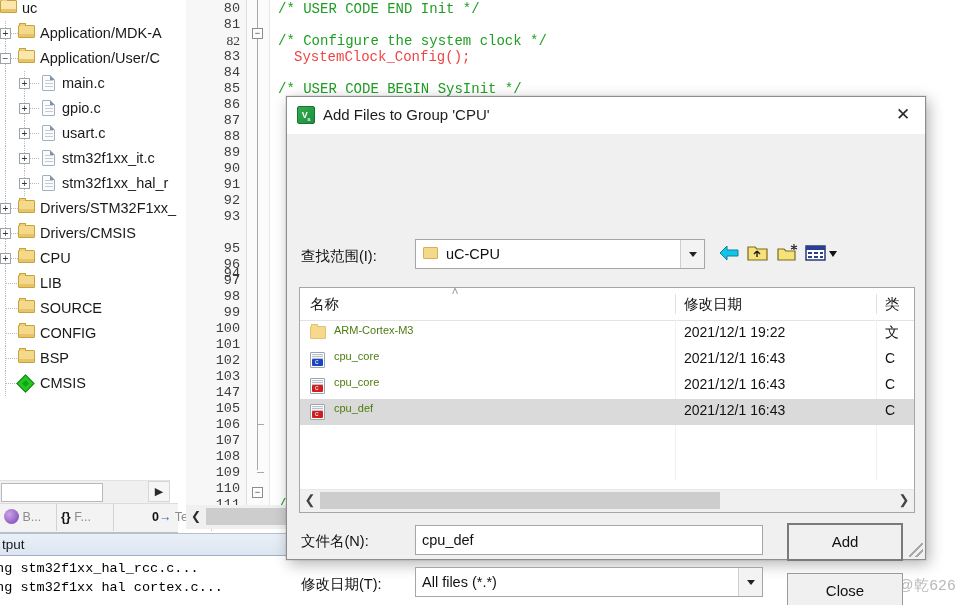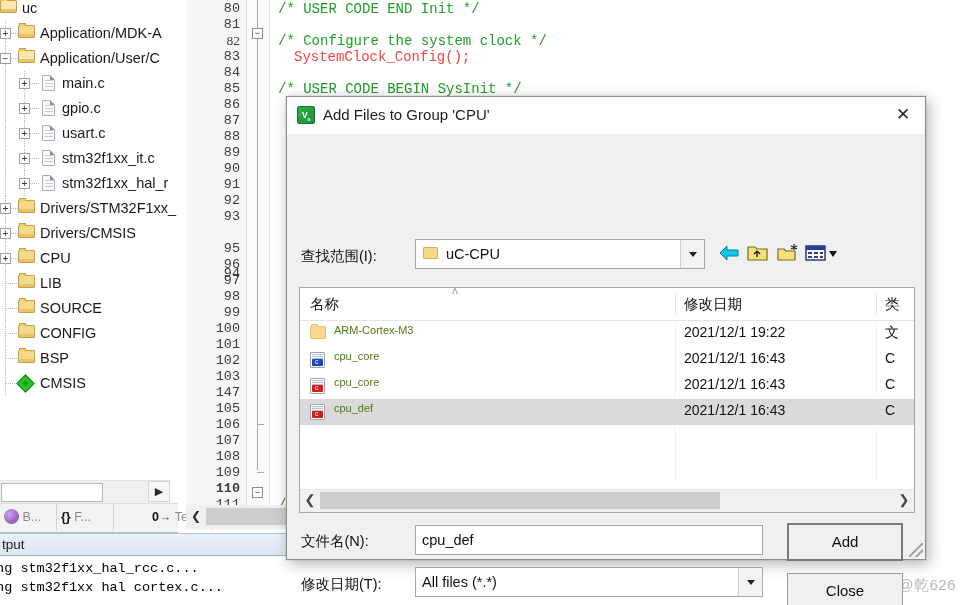--- a/index.html
+++ b/index.html
@@ -509,21 +509,21 @@
         <div class="ln" style="top: 321px;">100</div>
         <div class="ln" style="top: 337px;">101</div>
         <div class="ln" style="top: 353px;">102</div>
         <div class="ln" style="top: 369px;">103</div>
         <div class="ln" style="top: 385px;">147</div>
         <div class="ln" style="top: 401px;">105</div>
         <div class="ln" style="top: 417px;">106</div>
         <div class="ln" style="top: 433px;">107</div>
         <div class="ln" style="top: 449px;">108</div>
         <div class="ln" style="top: 465px;">109</div>
-        <div class="ln" style="top: 481px; font-weight: bold;">110</div>
+        <div class="ln" style="top: 481px;">110</div>
         <div class="ln" style="top: 497px;">111</div>
       </div>
     <div id="fold">
       <div class="vline" style="top:0;height:470px;"></div>
       <div class="box" style="top:28px;">−</div>
       <div class="tick" style="top:424px;"></div>
       <div class="tick" style="top:472px;"></div>
       <div class="box" style="top:487px;">−</div>
     </div>
     <div id="code"><div class="cl cmt" style="top: 1px;">/* USER CODE END Init */</div><div class="cl cmt" style="top: 33px;">/* Configure the system clock */</div><div class="cl src" style="top: 49px;">SystemClock_Config();</div><div class="cl cmt" style="top: 81px;">/* USER CODE BEGIN SysInit */</div><div class="cl src" style="top: 465px; left: 20px;">}</div><div class="cl cmt" style="top: 497px;">/</div></div>

